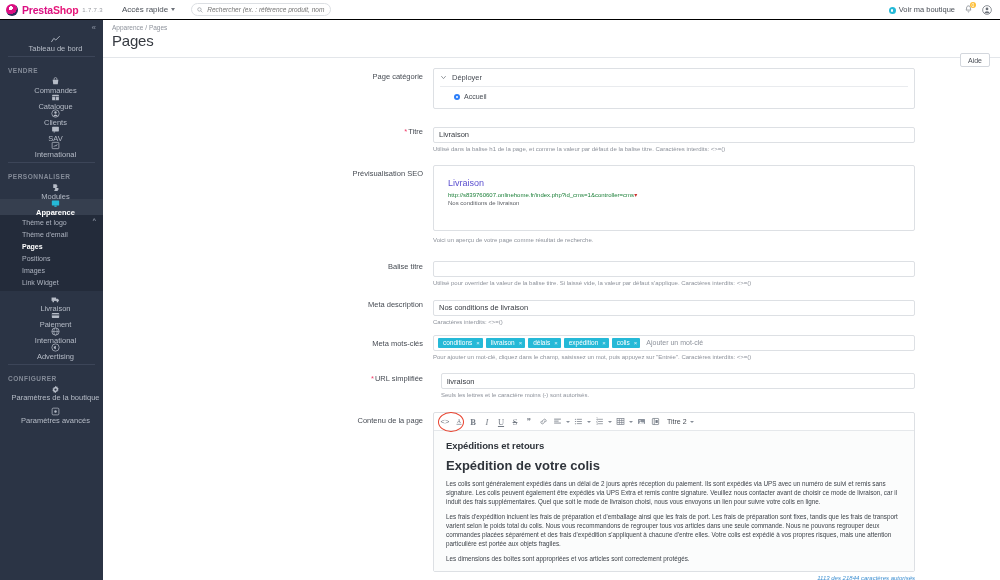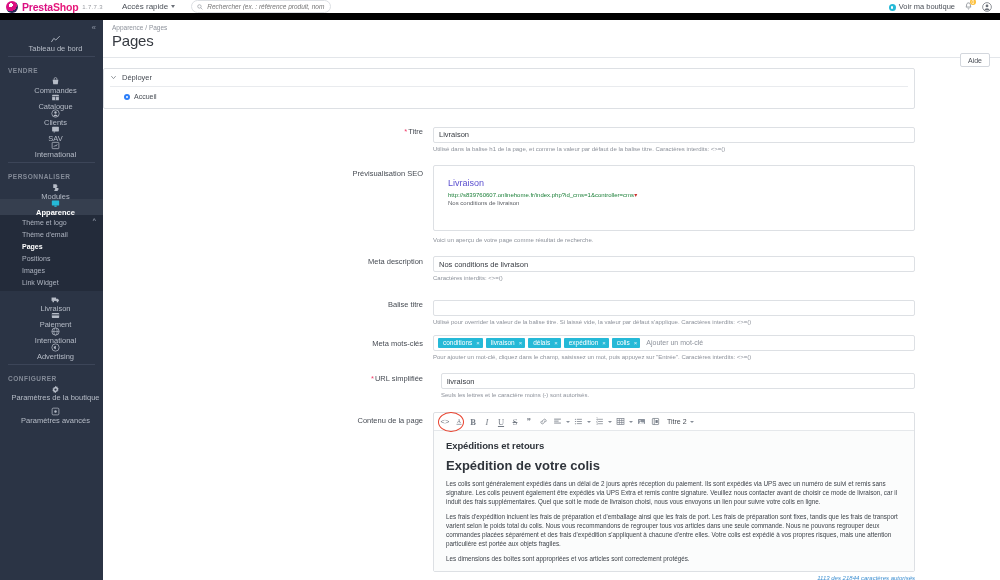--- a/index.html
+++ b/index.html
@@ -7,21 +7,21 @@
     width:1000px; height:580px; overflow:hidden;
     font-family:"Liberation Sans", sans-serif;
     background:#ffffff; color:#363a41;
     -webkit-font-smoothing:antialiased;
   }
   #app { position:relative; width:1000px; height:580px; }
 
   
   .topbar {
     position:absolute; top:0; left:0; width:1000px; height:20px;
-    background:#fff; border-bottom:7px solid #000000;
+    background:#fff; border-bottom:1px solid #000000;
     display:flex; align-items:center; z-index:30;
   }
   .brand { display:flex; align-items:center; padding-left:6px; width:110px; flex:none; }
   .brand-logo {
     width:12px; height:12px; border-radius:50%;
     background:radial-gradient(circle at 40% 35%, #ffffff 0 18%, #db0f82 19% 55%, #2b2b59 56% 100%);
     margin-right:4px; flex:none;
   }
   .brand-name { font-size:10.5px; font-weight:bold; letter-spacing:-.2px; white-space:nowrap; }
   .brand-name .presta { color:#db0f82; }
@@ -393,20 +393,21 @@
       <span>/</span>
       <span>Pages</span>
     </div>
     <div class="page-title">Pages</div>
     <div class="help-btn">Aide</div>
   </div>
 
   <div class="form-area">
 
     <div class="row" style="padding-top:10px;">
+      <div class="lbl-col">Page catégorie</div>
       <div class="fld-col">
         <div class="deploy-box">
           <div class="deploy-head">
             <svg width="7" height="7" viewBox="0 0 16 16">
               <path d="M3.5 5.5 L8 10.5 L12.5 5.5" fill="none" stroke="#6c7179" stroke-width="1.6" stroke-linecap="round"></path>
             </svg>
             <span>Déployer</span>
           </div>
           <div class="deploy-item">
             <span class="radio-on">
@@ -435,33 +436,33 @@
           <div class="seo-title">Livraison</div>
           <div class="seo-url">
             <span>http://s839760607.onlinehome.fr/index.php?id_cms=1&amp;controller=cms</span><span class="star">▾</span>
           </div>
           <div class="seo-desc">Nos conditions de livraison</div>
         </div>
         <div class="hint" style="margin-top:5px;">Voici un aperçu de votre page comme résultat de recherche.</div>
       </div>
     </div>
 
+    <div class="row" style="padding-top:14px;">
+      <div class="lbl-col">Balise titre</div>
+      <div class="fld-col">
+        <input class="inp" value="" style="">
+        <div class="hint">Utilisé pour overrider la valeur de la balise titre. Si laissé vide, la valeur par défaut s'applique. Caractères interdits: &lt;&gt;=()</div>
+      </div>
+    </div>
+
     <div class="row" style="padding-top:9px;">
       <div class="lbl-col">Meta description</div>
       <div class="fld-col">
         <input class="inp" value="Nos conditions de livraison" style="">
         <div class="hint">Caractères interdits: &lt;&gt;=()</div>
-      </div>
-    </div>
-
-    <div class="row" style="padding-top:14px;">
-      <div class="lbl-col">Balise titre</div>
-      <div class="fld-col">
-        <input class="inp" value="" style="">
-        <div class="hint">Utilisé pour overrider la valeur de la balise titre. Si laissé vide, la valeur par défaut s'applique. Caractères interdits: &lt;&gt;=()</div>
       </div>
     </div>
 
     <div class="row" style="padding-top:9px;">
       <div class="lbl-col">Meta mots-clés</div>
       <div class="fld-col">
         <div class="tags-wrap">
           <span class="tag">
               <span>conditions</span>
               <span class="x">×</span>

